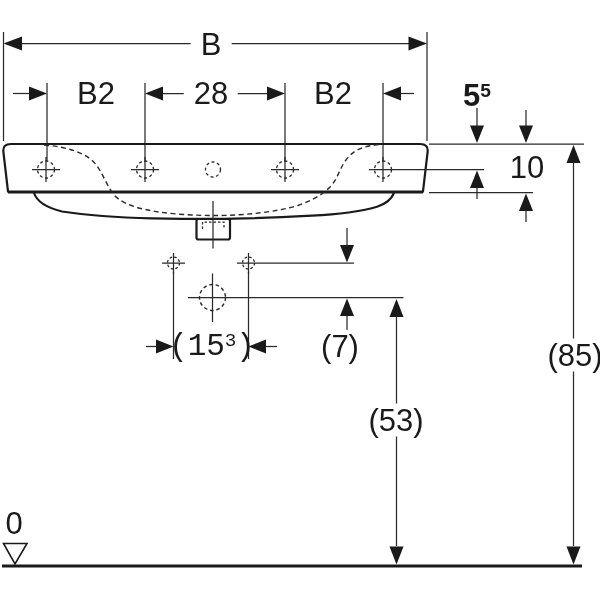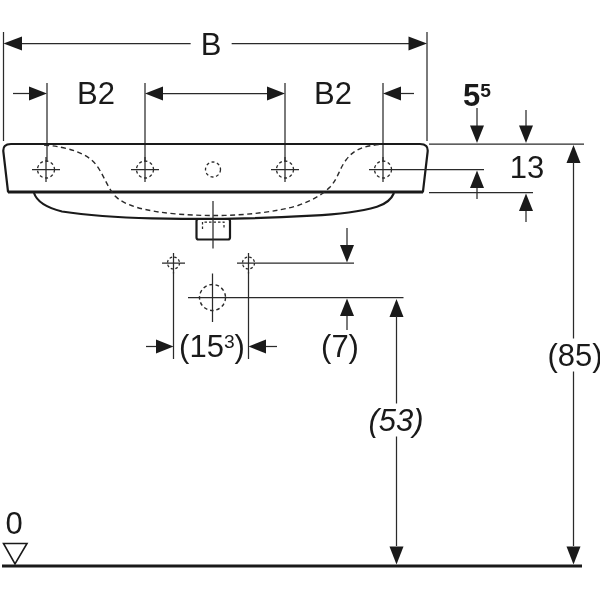--- a/index.html
+++ b/index.html
@@ -148,26 +148,27 @@
   </g>
 
   <g>
     <path class="floor" d="M2,566 H582"></path>
     <polygon points="3.5,543.5 27,543.5 15,564" fill="#fff" stroke="#1a1a1a" stroke-width="1.6"></polygon>
   </g>
 </svg>
 
 <div class="lbl bg" style="left:211px;top:44px;">B</div>
 <div class="lbl" style="left:96px;top:93px;">B2</div>
+<div class="lbl bg" style="left:211px;top:93px;">28</div>
 <div class="lbl" style="left:333px;top:93px;">B2</div>
 
 <div class="lbl" style="left:477px;top:95px;font-weight:bold;"><span>5</span><span class="sup">5</span></div>
 
-<div class="lbl" style="left:527px;top:167px;">13</div>
+<div class="lbl" style="left:527px;top:167px;">10</div>
 <div class="lbl bg-sm" style="left:575px;top:355px;">(85)</div>
-<div class="lbl bg-sm" style="left:396px;top:420px;font-style:italic;">(53)</div>
+<div class="lbl bg-sm" style="left:396px;top:420px;">(53)</div>
 <div class="lbl" style="left:340px;top:346px;">(7)</div>
 
-<div class="lbl" style="left:212px;top:346px;"><span>(15</span><span class="sup">3</span><span>)</span></div>
+<div class="lbl" style="left:212px;top:346px;font-family:Liberation Mono, monospace;"><span>(15</span><span class="sup">3</span><span>)</span></div>
 
 <div class="lbl" style="left:14px;top:523px;">0</div>
 
 </div>
 
 </body></html>

